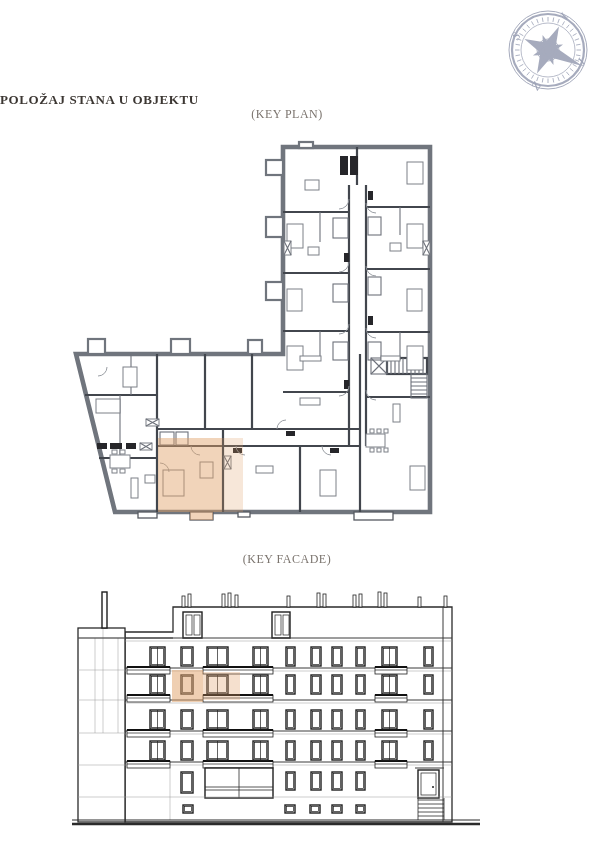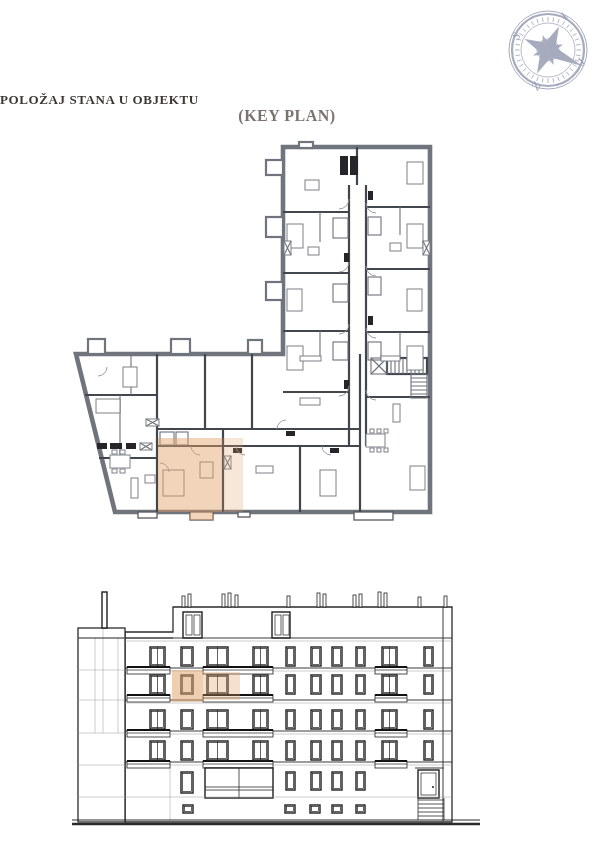--- a/index.html
+++ b/index.html
@@ -2,21 +2,21 @@
 <html><head>
 <meta charset="utf-8">
 <style>
   html,body{margin:0;padding:0;background:#e8e8e8;}
   .page{position:relative;width:600px;height:864px;background:#ffffff;overflow:hidden;
         font-family:"Liberation Serif",serif;}
   .sheet-svg{position:absolute;left:0;top:0;}
   .doc-title{position:absolute;left:0;width:574px;
              font-weight:bold;font-size:13px;letter-spacing:.6px;color:#3c3733;}
   .doc-subtitle{position:absolute;left:0;width:574px;text-align:center;
-             font-weight:bold;font-size:16px;letter-spacing:.5px;color:#7b746e;}
+             font-weight:normal;font-size:12px;letter-spacing:.5px;color:#7b746e;}
   
   .pw{fill:#ffffff;stroke:#70757d;stroke-width:4.6;stroke-linejoin:miter;}
   .pb{fill:#ffffff;stroke:#70757d;stroke-width:2.2;}
   .pb2{fill:#ffffff;stroke:#565a61;stroke-width:1.3;}
   .iw{fill:none;stroke:#42464d;stroke-width:2.2;}
   .pp{fill:none;stroke:#6d717a;stroke-width:1.1;}
   .bk{fill:#26262a;stroke:none;}
   .fu{fill:#ffffff;stroke:#7c8087;stroke-width:1;}
   .da{fill:none;stroke:#8f939a;stroke-width:.9;}
   
@@ -35,20 +35,21 @@
   .cl{font-family:"Liberation Serif",serif;font-style:italic;font-size:12px;
       fill:#9ca2b6;text-anchor:middle;}
 </style>
 </head>
 <body>
 
 <div class="page">
 
   <div class="doc-title" style="top:92px">POLOŽAJ STANA U OBJEKTU</div>
   <div class="doc-subtitle" style="top:107px">(KEY PLAN)</div>
+  <div class="doc-subtitle" style="top:552px">(KEY FACADE)</div>
 
   <svg class="sheet-svg" width="600" height="864" viewBox="0 0 600 864">
 
     <g>
       <circle class="cc" cx="548" cy="50" r="39" stroke-width="1"></circle>
       <circle class="cc" cx="548" cy="50" r="36" stroke-width="2.2"></circle>
       <circle class="cc" cx="548" cy="50" r="27" stroke-width=".8"></circle>
       <g id="compass-ticks">
           <line x1="576.5" y1="50" x2="581" y2="50" class="ck"></line>
           <line x1="576.0670209608479" y1="54.948973063507516" x2="580.4986558494029" y2="55.7303898630087" class="ck"></line>

